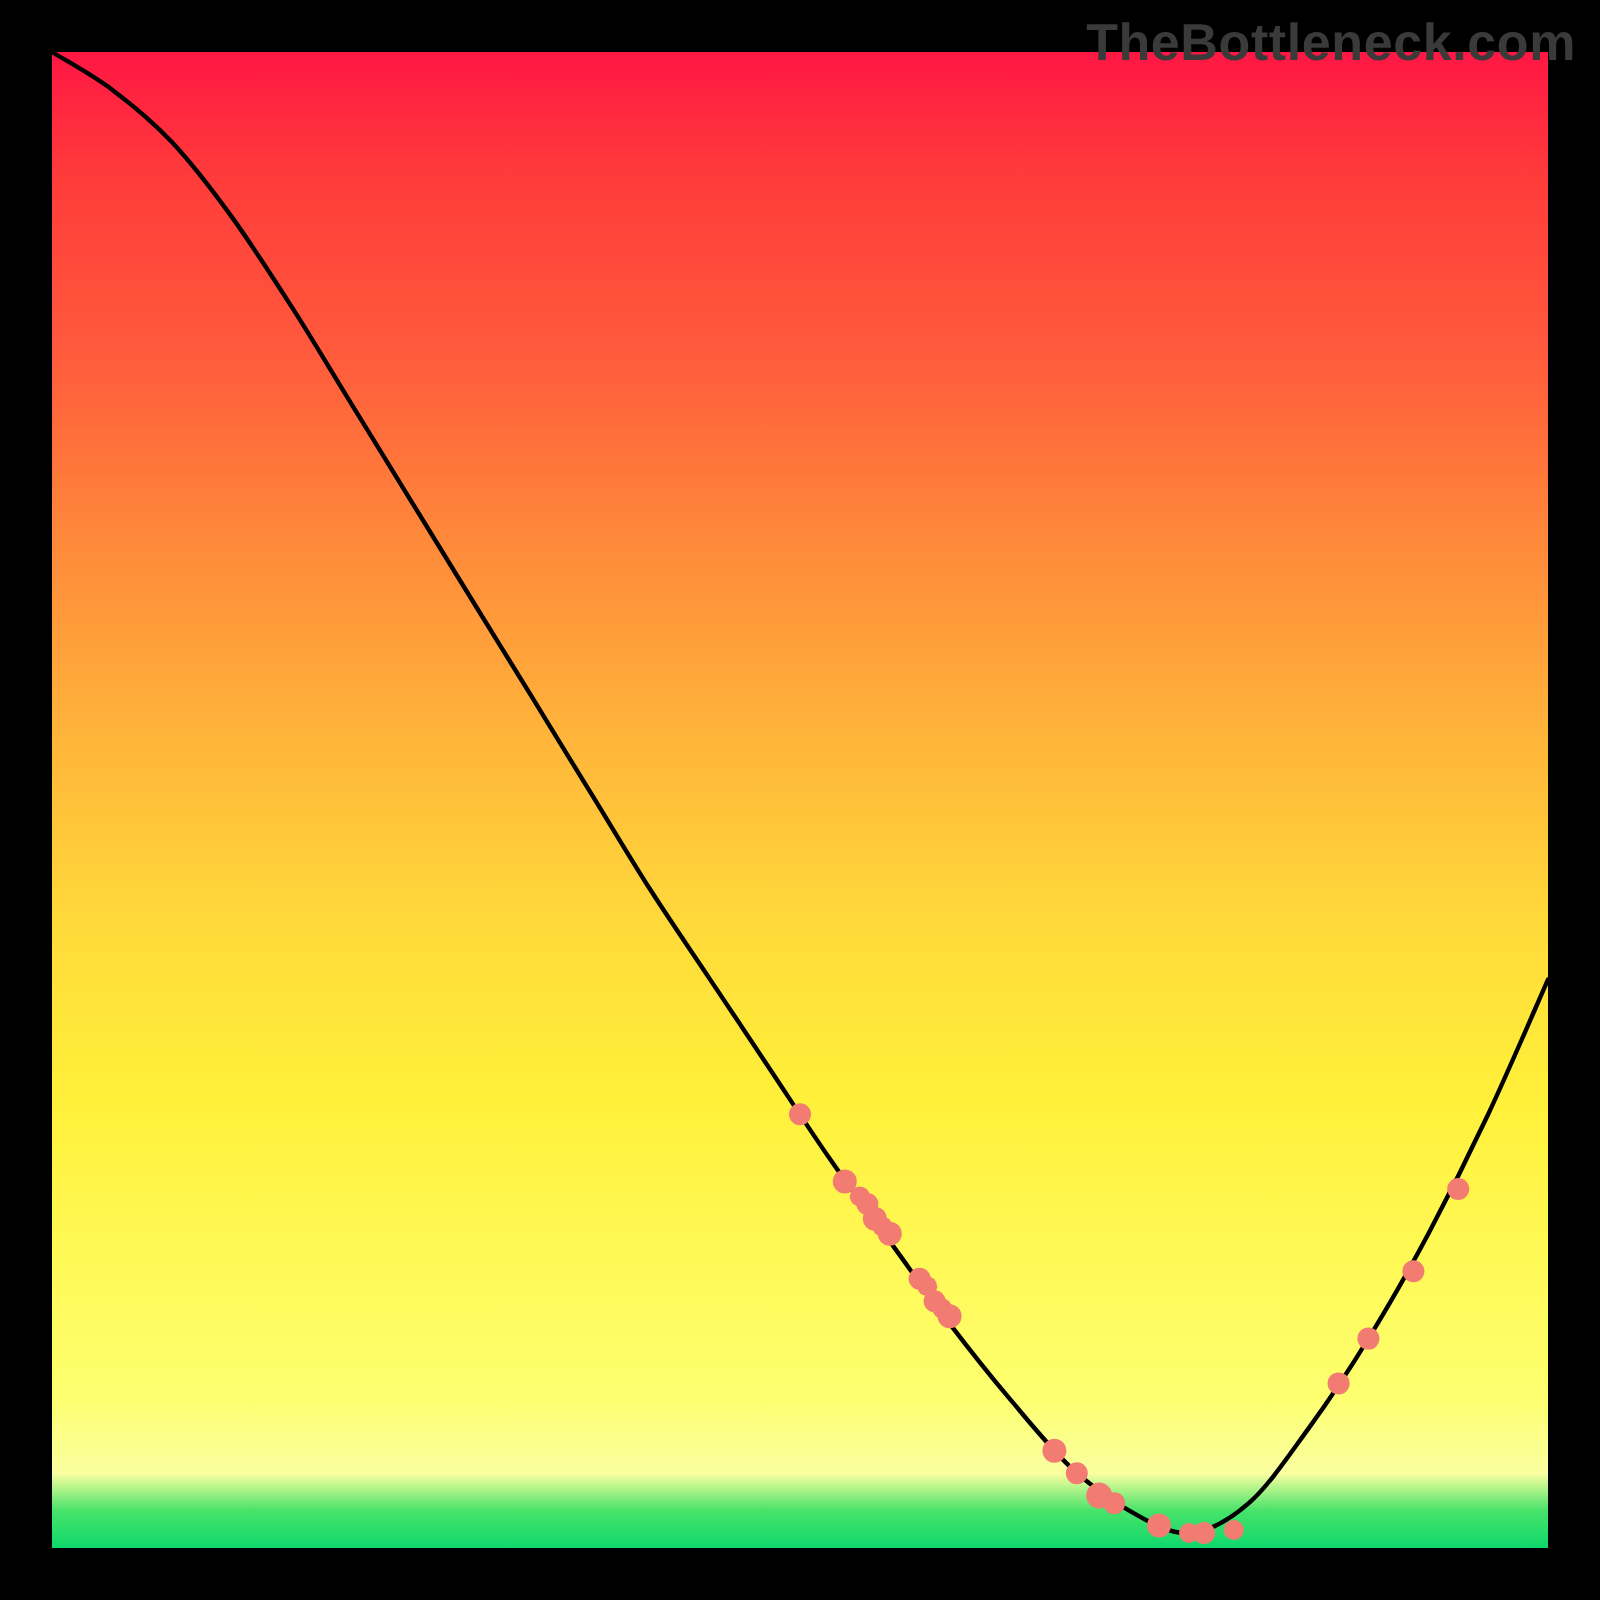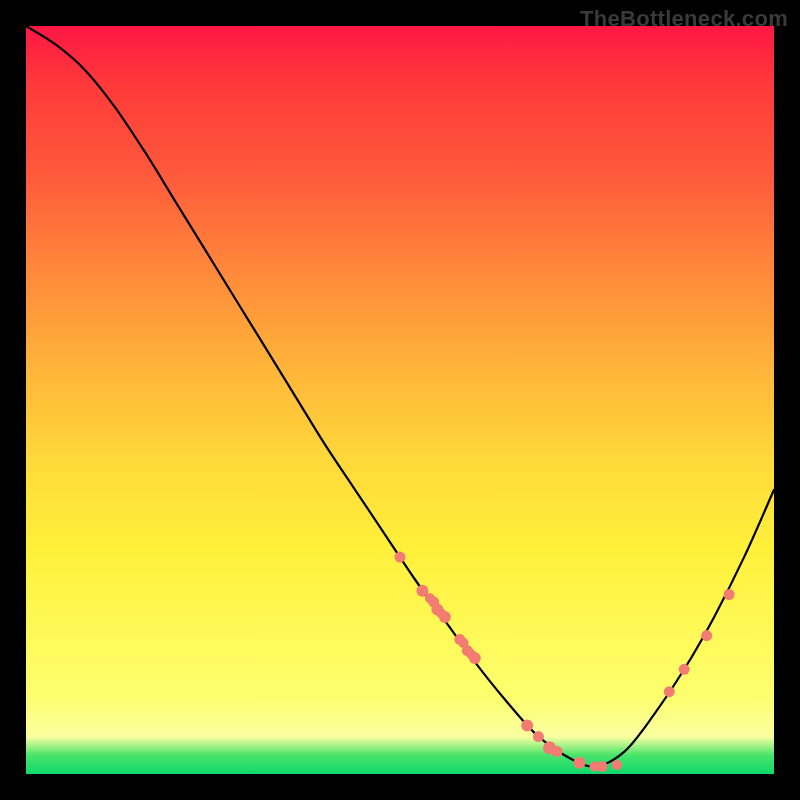--- a/index.html
+++ b/index.html
@@ -31,21 +31,21 @@
       #faffa0 95%,
       #48e36a 97.5%,
       #0fd86c 100%
     );
   }
   .watermark {
     position: absolute;
     top: 6px;
     right: 12px;
     color: #3a3a3a;
-    font-size: 22px;
+    font-size: 26px;
     font-weight: 600;
     letter-spacing: 0.3px;
     font-family: Arial, Helvetica, sans-serif;
   }
   svg.plot {
     position: absolute;
     left: 26px;
     top: 26px;
     width: 748px;
     height: 748px;

